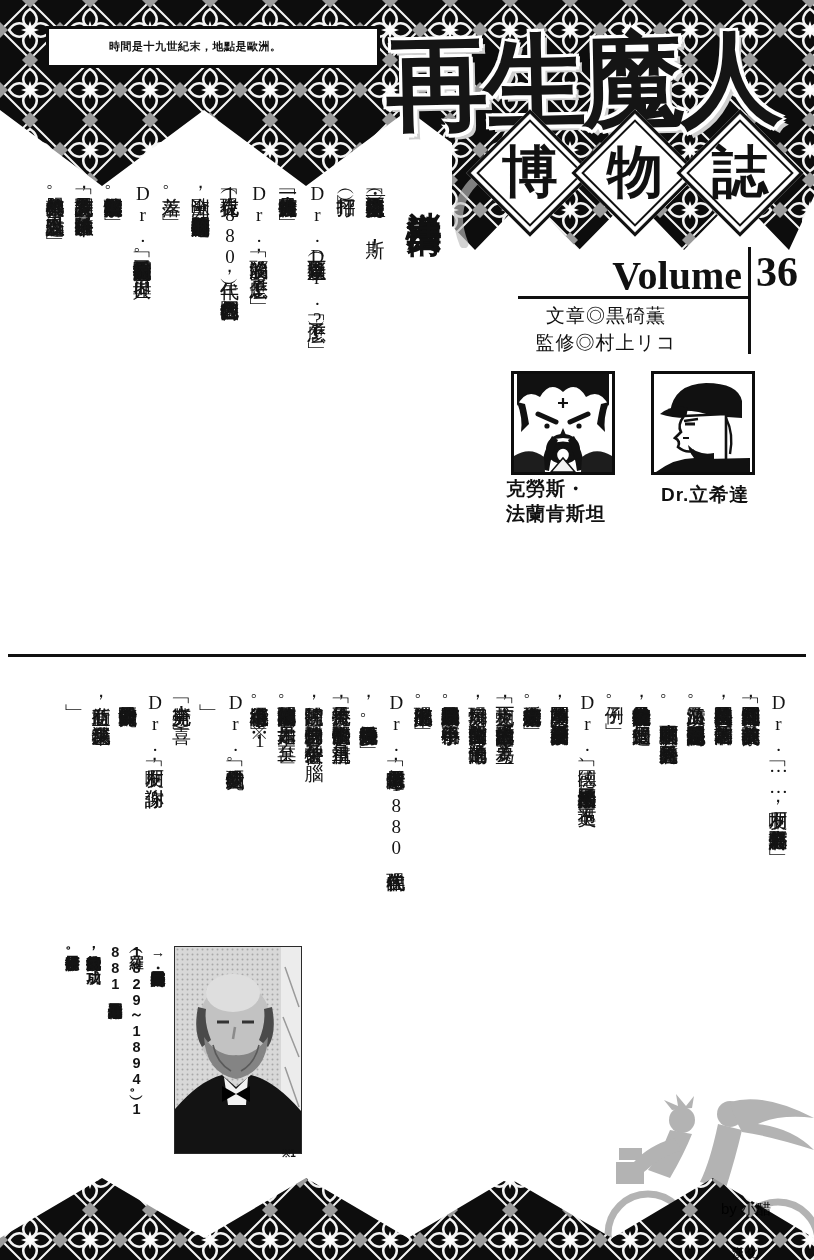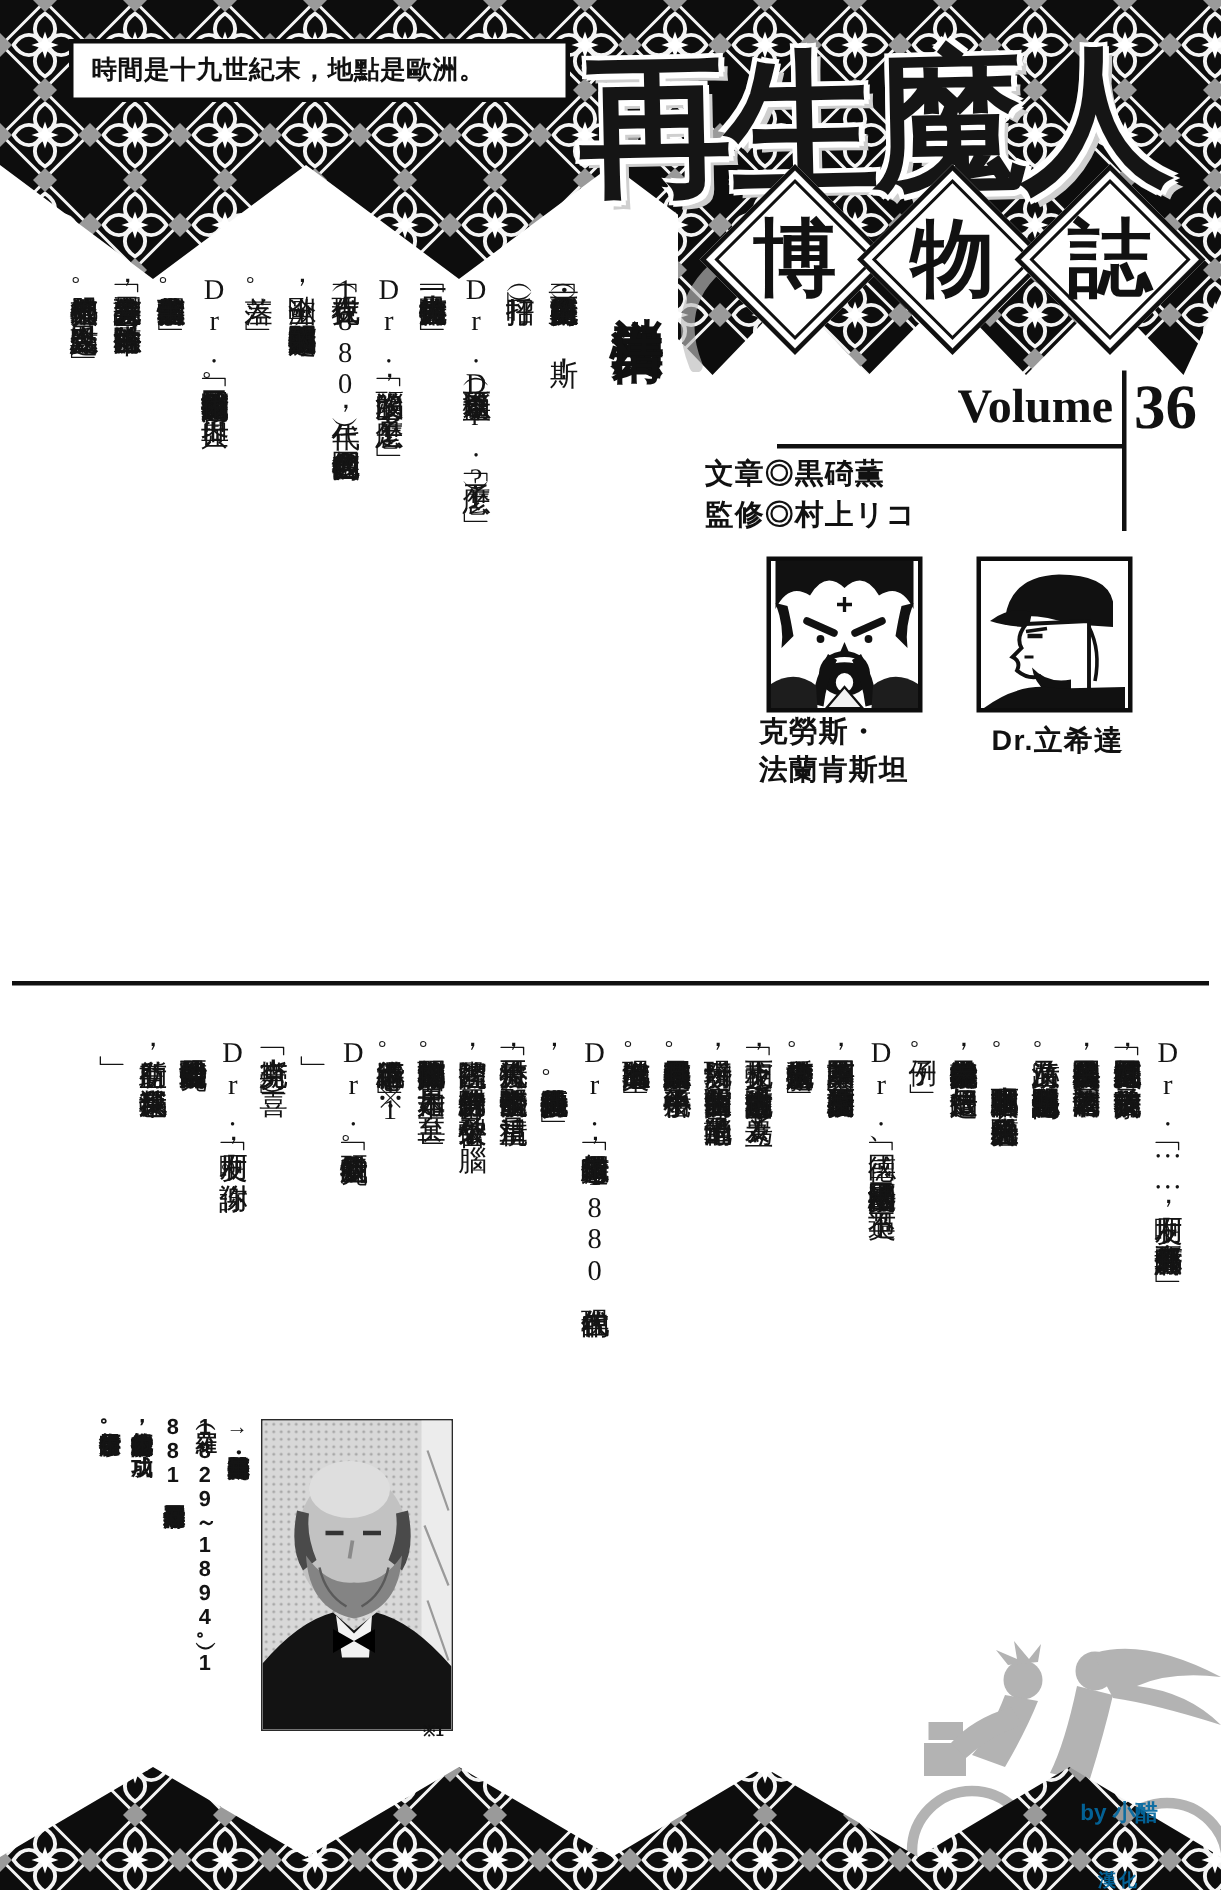--- a/index.html
+++ b/index.html
@@ -5,46 +5,46 @@
   html,body{margin:0;padding:0;background:#777;}
   #page{position:relative;width:814px;height:1260px;background:#fff;overflow:hidden;
         font-family:"Liberation Sans",sans-serif;color:#111;}
 
   
   .border-svg{position:absolute;left:0;z-index:1;}
 
   
   .note-box{position:absolute;left:46px;top:26px;width:306px;z-index:5;
             background:#fff;border:3px solid #0d0d0d;padding:6px 10px 7px 12px;}
-  .note-box .ln{font-size:17px;font-weight:bold;letter-spacing:.5px;line-height:23px;white-space:nowrap;}
+  .note-box .ln{font-size:11px;font-weight:bold;letter-spacing:.5px;line-height:23px;white-space:nowrap;margin-left:48px;}
 
   
   .series-title{position:absolute;left:386px;top:14px;width:430px;z-index:2;
       font-family:"DejaVu Serif","Liberation Serif",serif;font-weight:900;font-size:102px;
       letter-spacing:-4px;color:#151515;white-space:nowrap;transform:rotate(-1.2deg);
       text-shadow:3px 3px 0 #fff,-3px -3px 0 #fff,3px -3px 0 #fff,-3px 3px 0 #fff,0 4px 0 #fff,4px 0 0 #fff,6px 6px 0 #cfcfcf;}
   .flourish{position:absolute;left:446px;top:176px;z-index:2;opacity:.65;}
 
   
   .diamond{position:absolute;width:84px;height:84px;background:#fff;z-index:3;
            border:3px solid #101010;transform:rotate(45deg);
            box-shadow:inset 0 0 0 4px #fff, inset 0 0 0 6px #101010;}
   .diamond span{position:absolute;left:0;top:0;width:84px;height:84px;display:flex;
            align-items:center;justify-content:center;transform:rotate(-45deg);
            font-size:56px;font-weight:bold;font-family:"Liberation Serif",serif;}
 
   
   .volume-label{position:absolute;left:470px;top:252px;width:272px;text-align:right;z-index:2;
-      font-family:"Liberation Serif",serif;font-weight:bold;font-size:32px;letter-spacing:0;}
+      font-family:"Liberation Serif",serif;font-weight:bold;font-size:40px;letter-spacing:0;}
   .volume-number{position:absolute;left:756px;top:248px;z-index:2;
       font-family:"Liberation Serif",serif;font-weight:bold;font-size:42px;}
   .vol-hline{position:absolute;left:518px;top:296px;width:231px;height:3px;background:#101010;z-index:2;}
   .vol-vline{position:absolute;left:748px;top:247px;width:3px;height:107px;background:#101010;z-index:2;}
-  .credit{position:absolute;left:470px;width:272px;text-align:left;z-index:2;
-      font-size:19px;font-weight:bold;letter-spacing:1px;}
+  .credit{position:absolute;left:470px;width:272px;text-align:center;z-index:2;
+      font-size:19px;font-weight:normal;letter-spacing:1px;}
 
   
   .portrait{position:absolute;width:98px;height:98px;border:3.5px solid #0d0d0d;background:#fff;z-index:2;}
   .portrait svg{display:block;}
   .portrait-label{position:absolute;z-index:2;font-size:19px;font-weight:bold;line-height:25px;white-space:pre-line;letter-spacing:1px;margin-left:12px;}
 
   
   .vblock{position:absolute;writing-mode:vertical-rl;text-orientation:upright;z-index:2;
           font-family:"Liberation Serif",serif;color:#141414;}
   .article-title{position:absolute;left:396px;top:183px;z-index:2;writing-mode:vertical-rl;text-orientation:upright;
@@ -59,22 +59,22 @@
   .photo-caption .vcol{line-height:21.4px;}
 
   .divider{position:absolute;left:8px;top:654px;width:798px;height:3px;background:#101010;z-index:2;}
 
   
   .photo{position:absolute;left:174px;top:946px;width:126px;height:206px;z-index:2;border:1.5px solid #2a2a2a;background:#d6d6d6;}
   .footnote{position:absolute;left:282px;top:1146px;z-index:2;font-size:10px;font-weight:bold;}
 
   
   .silhouette{position:absolute;left:590px;top:1076px;z-index:1;opacity:.85;}
-  .watermark{position:absolute;left:688px;top:1200px;width:116px;z-index:6;color:#0369a1;
-      text-align:center;filter:blur(.4px);opacity:.92;font-weight:bold;}
+  .watermark{position:absolute;left:688px;top:1200px;width:116px;z-index:6;color:#000000;
+      text-align:center;filter:blur(.4px);opacity:.92;font-weight:normal;}
   .watermark .w1{font-size:15px;line-height:18px;}
   .watermark .w2{font-size:12px;line-height:14px;letter-spacing:2px;margin-top:28px;}
 </style>
 </head>
 <body>
 
 <div id="page">
 
   <svg class="border-svg" style="top:0" width="814" height="262">
     <defs>

